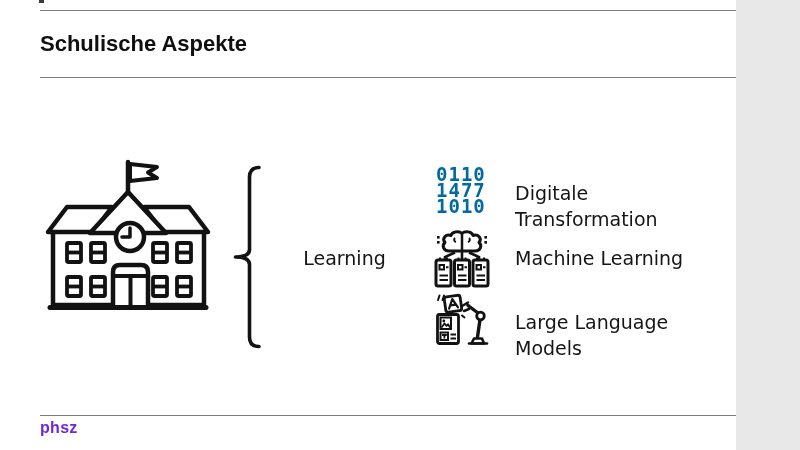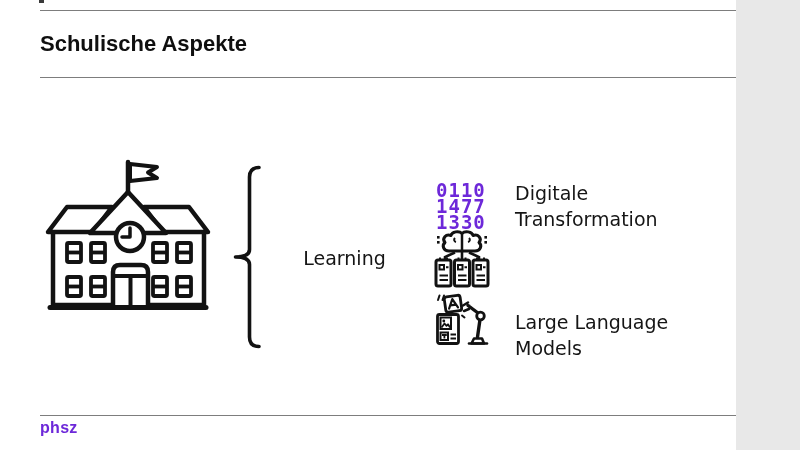--- a/index.html
+++ b/index.html
@@ -23,23 +23,23 @@
   .icon-abs{position:absolute;}
   .row-label{
     position:absolute;left:252px;width:185px;text-align:center;
     font-family:"DejaVu Sans",sans-serif;font-size:19px;line-height:26px;color:#151515;
   }
   .row-desc{
     position:absolute;left:515px;
     font-family:"DejaVu Sans",sans-serif;font-size:19px;line-height:26px;color:#151515;
   }
   .binary-block{
-    position:absolute;left:436px;top:182px;
+    position:absolute;left:436px;top:166px;
     font-family:"DejaVu Sans Mono",monospace;font-weight:bold;
-    font-size:19px;line-height:16px;letter-spacing:1px;color:#6d28d9;
+    font-size:19px;line-height:16px;letter-spacing:1px;color:#0369a1;
   }
   .binary-block div{height:16px;}
   svg{display:block;}
 </style>
 </head>
 <body>
 
 <div class="slide">
 
   <div class="corner-tick"></div>
@@ -86,21 +86,21 @@
     <svg width="32" height="186" viewBox="0 0 32 186" fill="none" stroke="#121212" stroke-width="3.6" stroke-linecap="round" stroke-linejoin="round">
       <path d="M29,3.5 Q19.5,3.5 19.5,13 L19.5,85.5 Q19.5,93 5.5,93 Q19.5,93 19.5,100.5 L19.5,173 Q19.5,182.5 29,182.5"></path>
     </svg>
   </div>
 
   <div class="row-label" style="top:245px;">Learning</div>
 
   <div class="binary-block">
     <div>0110</div>
     <div>1477</div>
-    <div>1330</div>
+    <div>1010</div>
   </div>
 
   <div class="icon-abs" style="left:434px;top:228px;">
     <svg width="56" height="60" viewBox="0 0 56 60" fill="none" stroke="#121212">
       <path d="M15,23 C9.5,23 7.5,17.5 11,14.5 C7.5,10.5 12,5.5 17,7.5 C18,3.5 25,2.5 28,5.5 C31,2.5 38,3.5 39,7.5 C44,5.5 48.5,10.5 45,14.5 C48.5,17.5 46.5,23 41,23 Z" fill="#fff" stroke-width="3" stroke-linejoin="round"></path>
       <path d="M28,5.5 V23" stroke-width="2.5"></path>
       <path d="M21,10 C19.5,11.5 20,13.5 22,14 M35,10 C36.5,11.5 36,13.5 34,14" stroke-width="2"></path>
       <g fill="#121212" stroke="none">
         <rect x="3" y="8" width="2.6" height="2.6"></rect>
           <rect x="3" y="13" width="2.6" height="2.6"></rect>
@@ -143,18 +143,19 @@
       <rect x="6.5" y="25.5" width="10.5" height="11.5" stroke-width="2"></rect>
       <circle cx="9.8" cy="29" r="1.4" fill="#121212" stroke="none"></circle>
       <path d="M7.5,35.5 L10.5,31.5 L12.5,33.8 L14,32.3 L16,35.5" stroke-width="1.8" stroke-linejoin="round"></path>
       <rect x="6.5" y="40.5" width="7.5" height="7.5" stroke-width="2"></rect>
       <path d="M8,43 H12.8 M10.4,43 V46.5" stroke-width="1.8"></path>
       <path d="M16.5,42.5 H22 M16.5,46.5 H22" stroke-width="2"></path>
     </svg>
   </div>
 
   <div class="row-desc" style="top:180px;">Digitale Transformation</div>
+  <div class="row-desc" style="top:245px;">Machine Learning</div>
   <div class="row-desc" style="top:309px;">Large Language Models</div>
 
   <div class="rule footer-line"></div>
   <div class="footer-logo">phsz</div>
 
 </div>
 
 </body></html>

